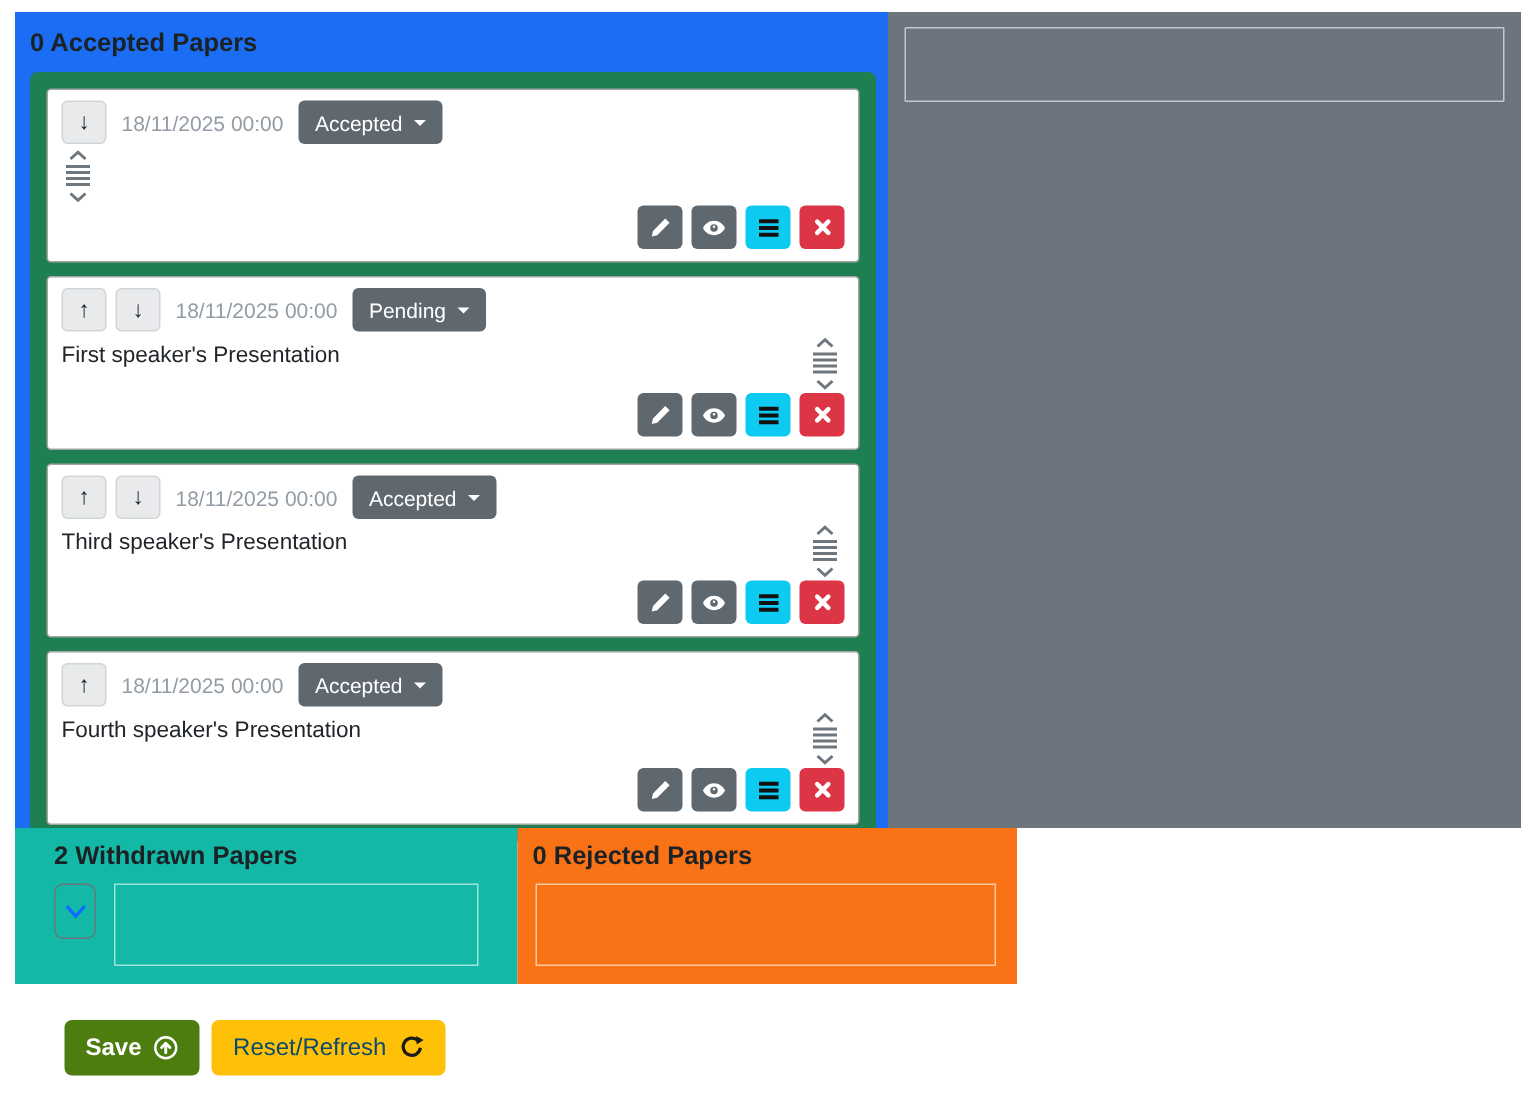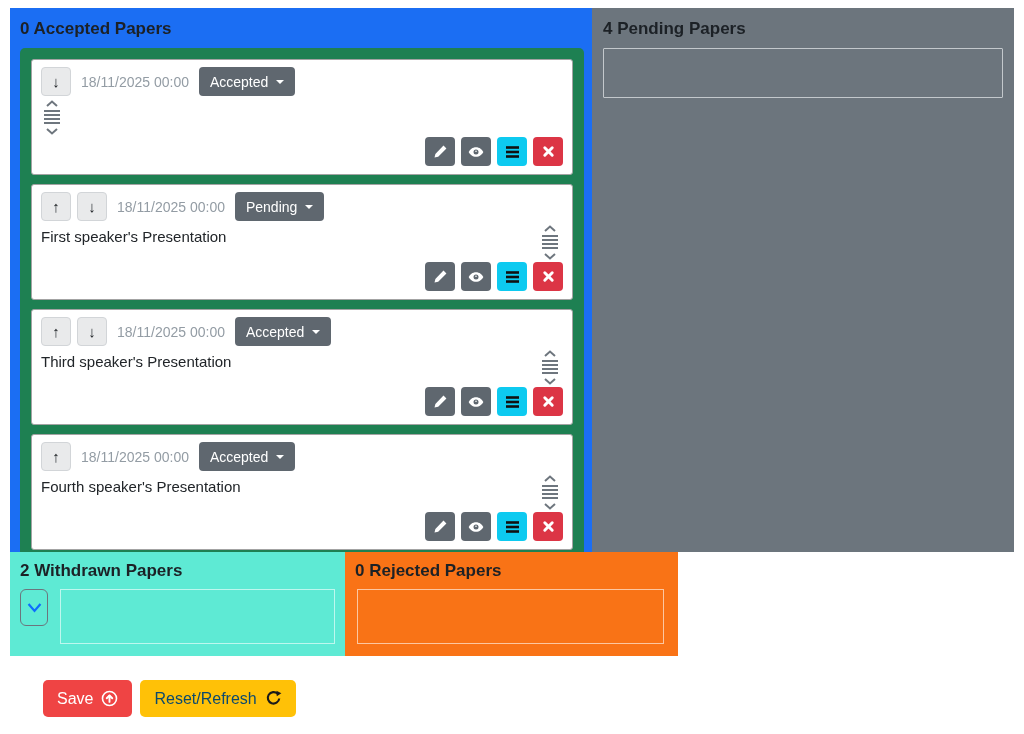--- a/index.html
+++ b/index.html
@@ -39,36 +39,36 @@
   .act-gray { background:#5f676f; }
   .act-cyan { background:#0dcaf0; }
   .act-red  { background:#dc3545; }
 
   .pending-sec { flex:1; background:#6c757d; padding:10px 11px; }
   .pending-sec .sec-title { margin-bottom:8px; }
   .drop-zone { border:1px solid #c3c8cc; height:50px; border-radius:1px; }
 
   
   .bottom-row { display:flex; height:104px; }
-  .withdrawn-sec { width:335px; background:#5eead4; padding:8px 10px; }
+  .withdrawn-sec { width:335px; background:#14b8a6; padding:8px 26px; }
   .rejected-sec  { width:333px; background:#f97316; padding:8px 10px; }
   .transfer-sec  { flex:1; background:#0dcaf0; padding:8px 10px; }
   .bottom-row .sec-title { margin-bottom:7px; }
   .bottom-content { display:flex; gap:12px; align-items:flex-start; }
   .toggle-btn { width:28px; height:37px; background:transparent;
     border:1px solid #6c757d; border-radius:6px; display:flex; align-items:center;
     justify-content:center; cursor:pointer; }
   .zone-pale { flex:1; height:55px; border:1px solid rgba(255,255,255,0.6); }
   .rejected-sec .zone-pale { margin:0 4px 0 2px; }
 
   
   .footer { margin:24px 0 0 33px; display:flex; gap:8px; }
-  .btn-save { background:#ef4444; color:#ffffff; border:none; border-radius:5px;
+  .btn-save { background:#4d7c0f; color:#ffffff; border:none; border-radius:5px;
     height:37px; padding:0 14px; font-size:16px; font-family:inherit;
-    display:flex; align-items:center; gap:8px; cursor:pointer; }
+    display:flex; align-items:center; gap:8px; cursor:pointer;font-weight:bold; }
   .btn-reset { background:#ffc107; color:#0c4a6e; border:none; border-radius:5px;
     height:37px; padding:0 14px; font-size:16px; font-family:inherit;
     display:flex; align-items:center; gap:8px; cursor:pointer; }
   svg { display:block; }
 </style>
 </head>
 <body>
 
 <div class="page">
 
@@ -349,21 +349,20 @@
                   </svg>
                 </span>
               </button>
           </div>
         </div>
 
       </div>
     </div>
 
     <div class="pending-sec">
-      <div class="sec-title">4 Pending Papers</div>
       <div class="drop-zone"></div>
     </div>
 
   </div>
 
   <div class="bottom-row">
 
     <div class="withdrawn-sec">
       <div class="sec-title">2 Withdrawn Papers</div>
       <div class="bottom-content">

